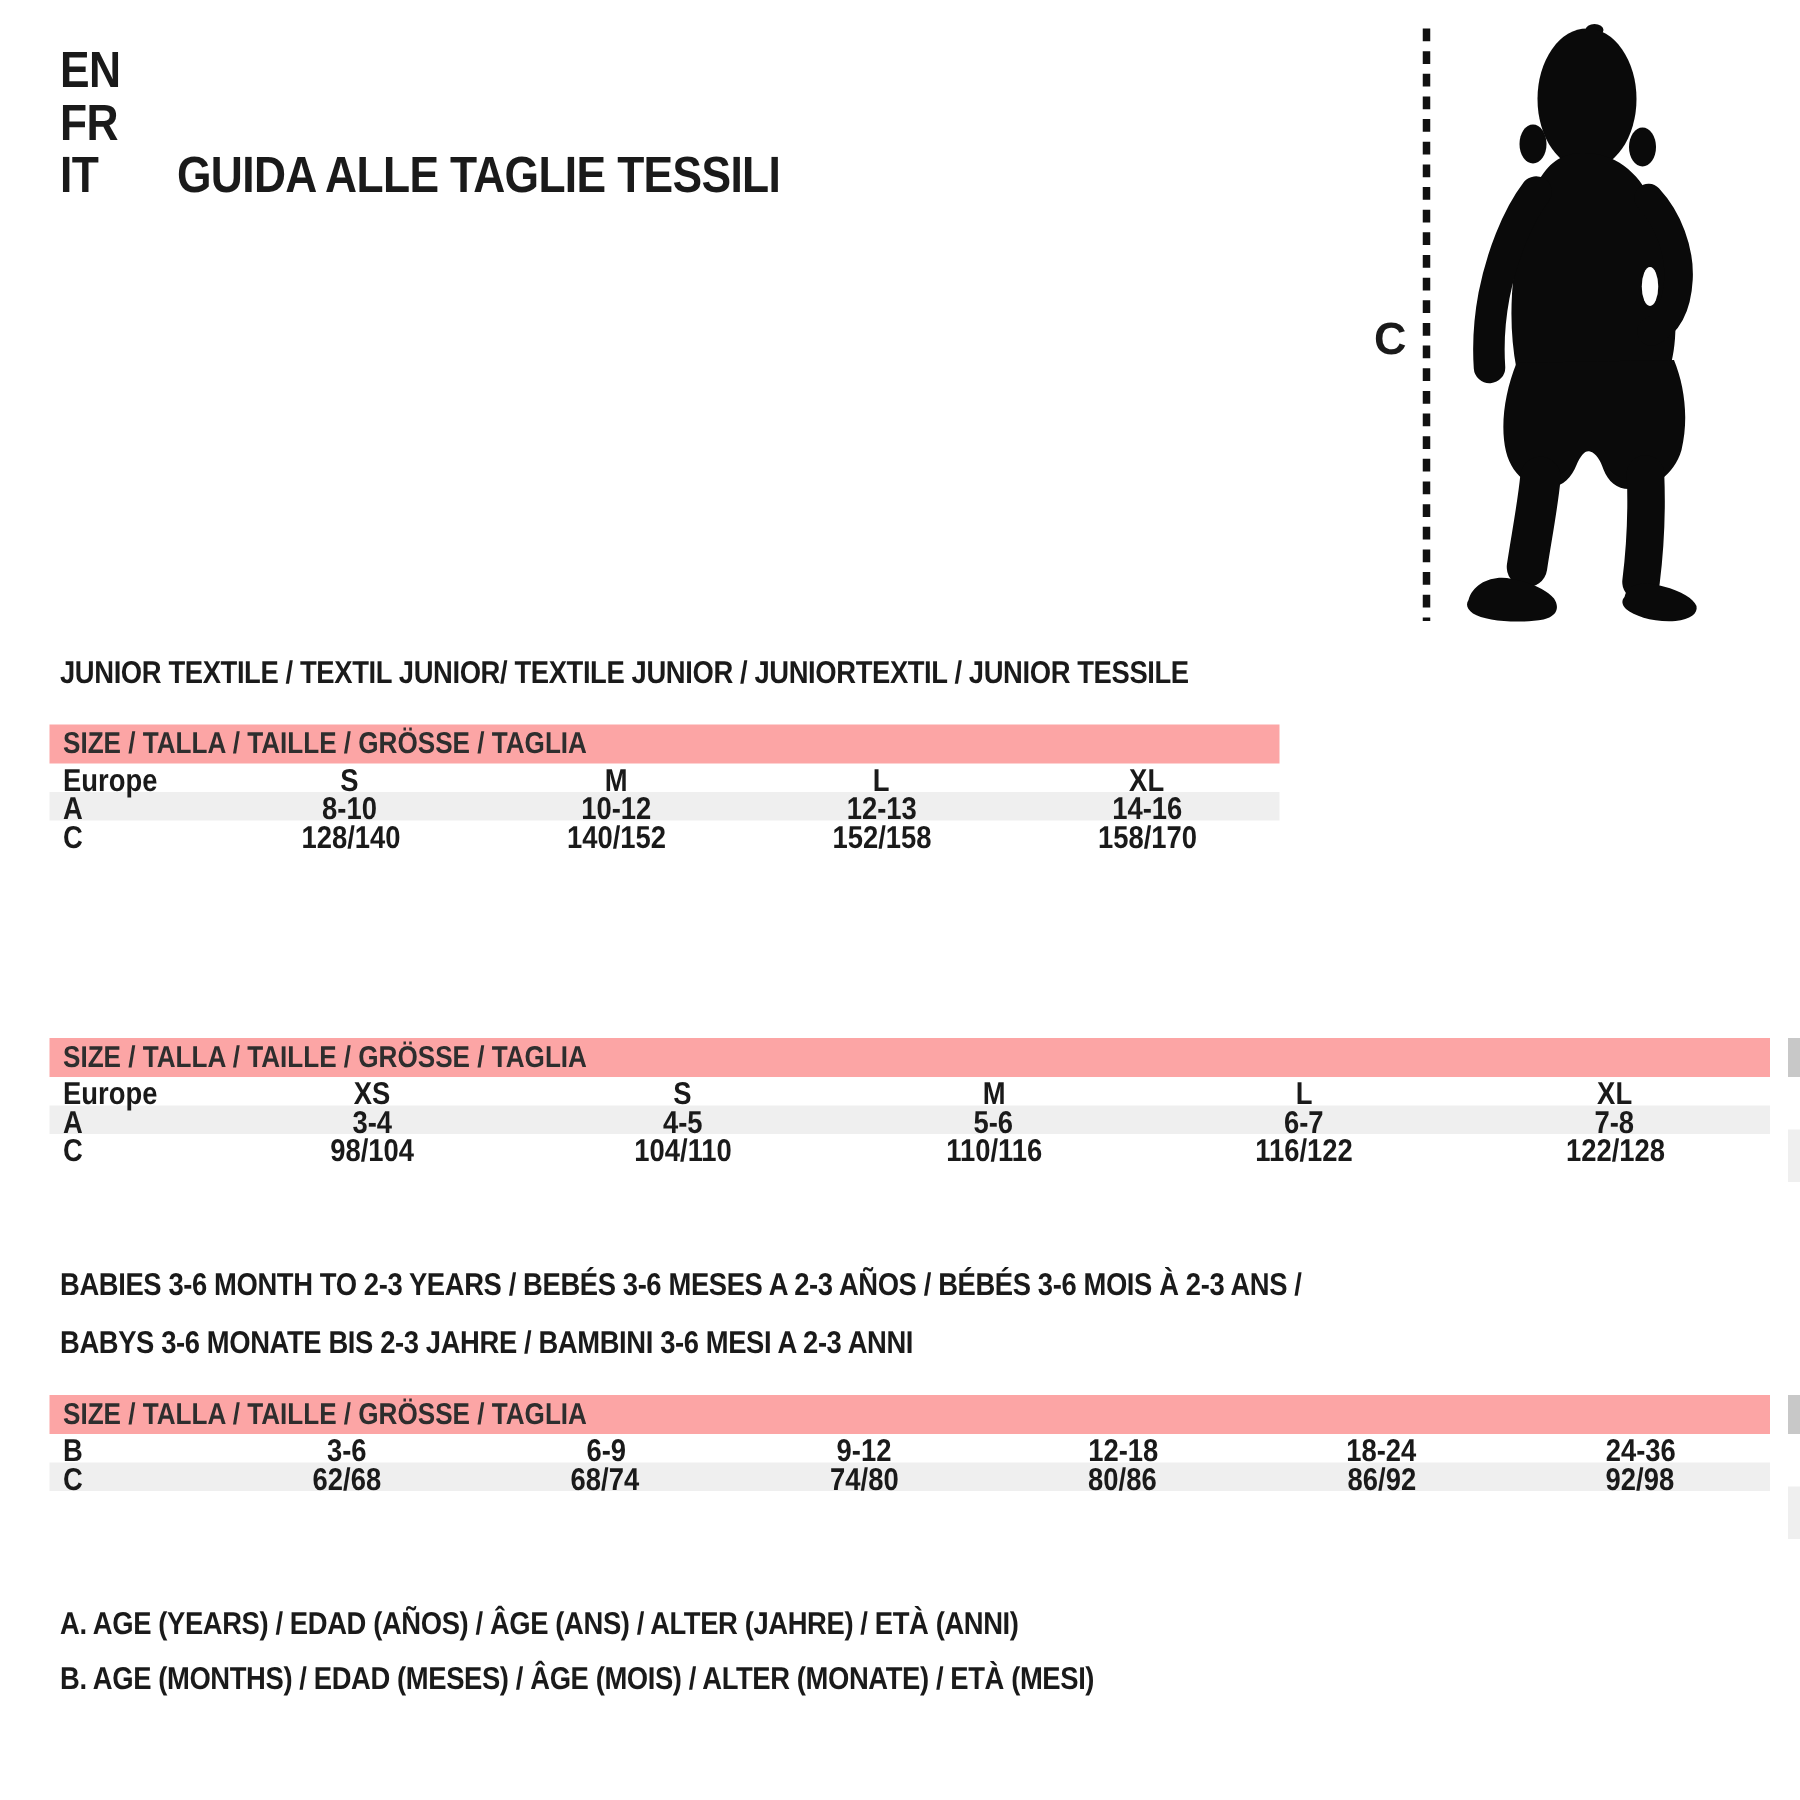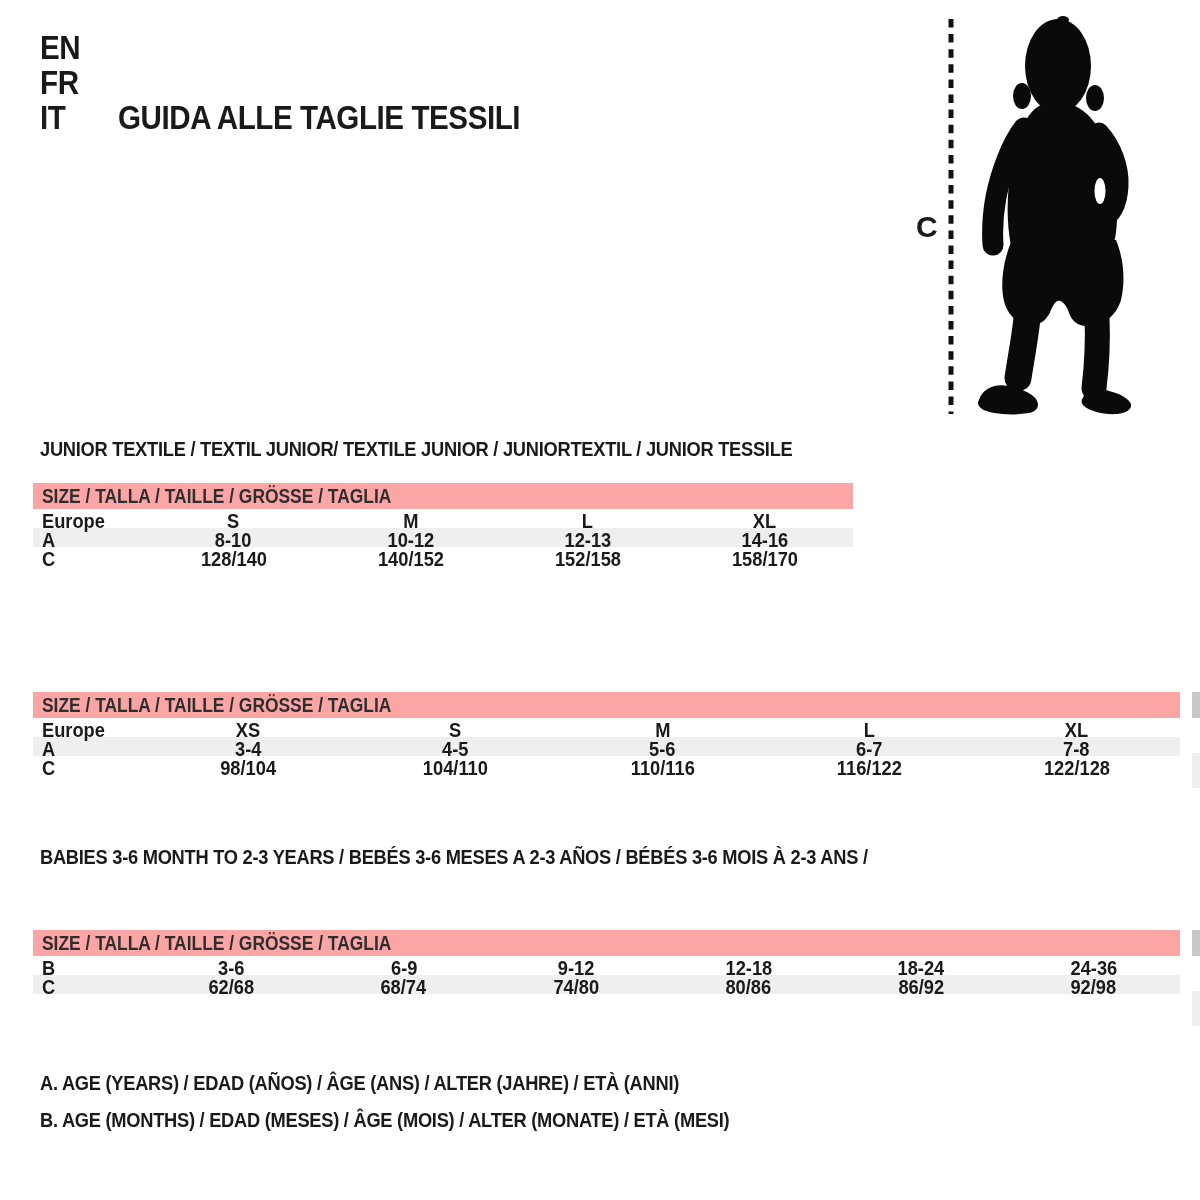--- a/index.html
+++ b/index.html
@@ -145,20 +145,23 @@
       <span class="cell"><span class="czc">116/122</span></span>
       <span class="cell"><span class="czc">122/128</span></span>
     </div>
   </div>
   <div class="edge gray" style="top:692px;height:26px"></div>
   <div class="edge lite" style="top:753px;height:35px"></div>
 
   <div class="sec-title" style="top:845px">
     <span class="czl">BABIES 3-6 MONTH TO 2-3 YEARS / BEBÉS 3-6 MESES A 2-3 AÑOS / BÉBÉS 3-6 MOIS À 2-3 ANS /</span>
   </div>
+  <div class="sec-title" style="top:884px">
+    <span class="czl">BABYS 3-6 MONATE BIS 2-3 JAHRE / BAMBINI 3-6 MESI A 2-3 ANNI</span>
+  </div>
   <div class="tbl tbl-wide tbl-babies" style="top:930px">
     <div class="bar">
       <span class="czl">SIZE / TALLA / TAILLE / GRÖSSE / TAGLIA</span>
     </div>
     <div class="row">
       <span class="cell lbl"><span class="czl">B</span></span>
       <span class="cell"><span class="czc">3-6</span></span>
       <span class="cell"><span class="czc">6-9</span></span>
       <span class="cell"><span class="czc">9-12</span></span>
       <span class="cell"><span class="czc">12-18</span></span>

